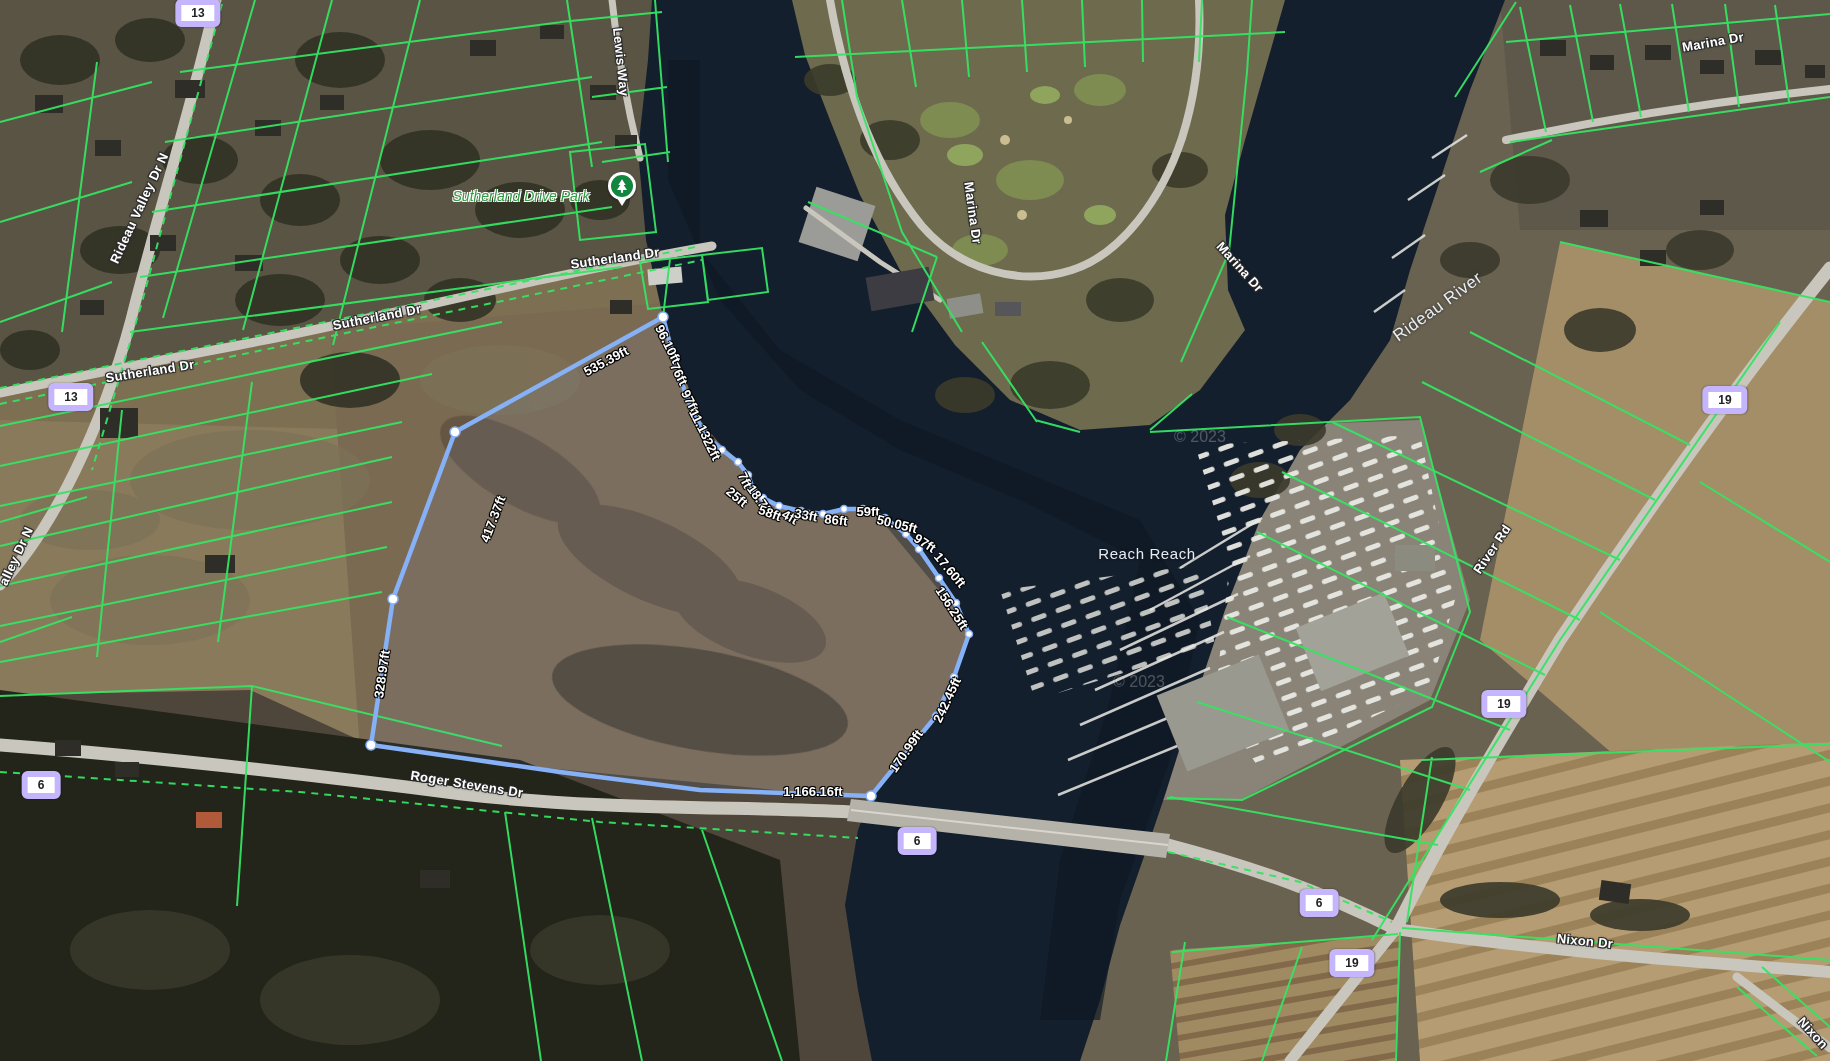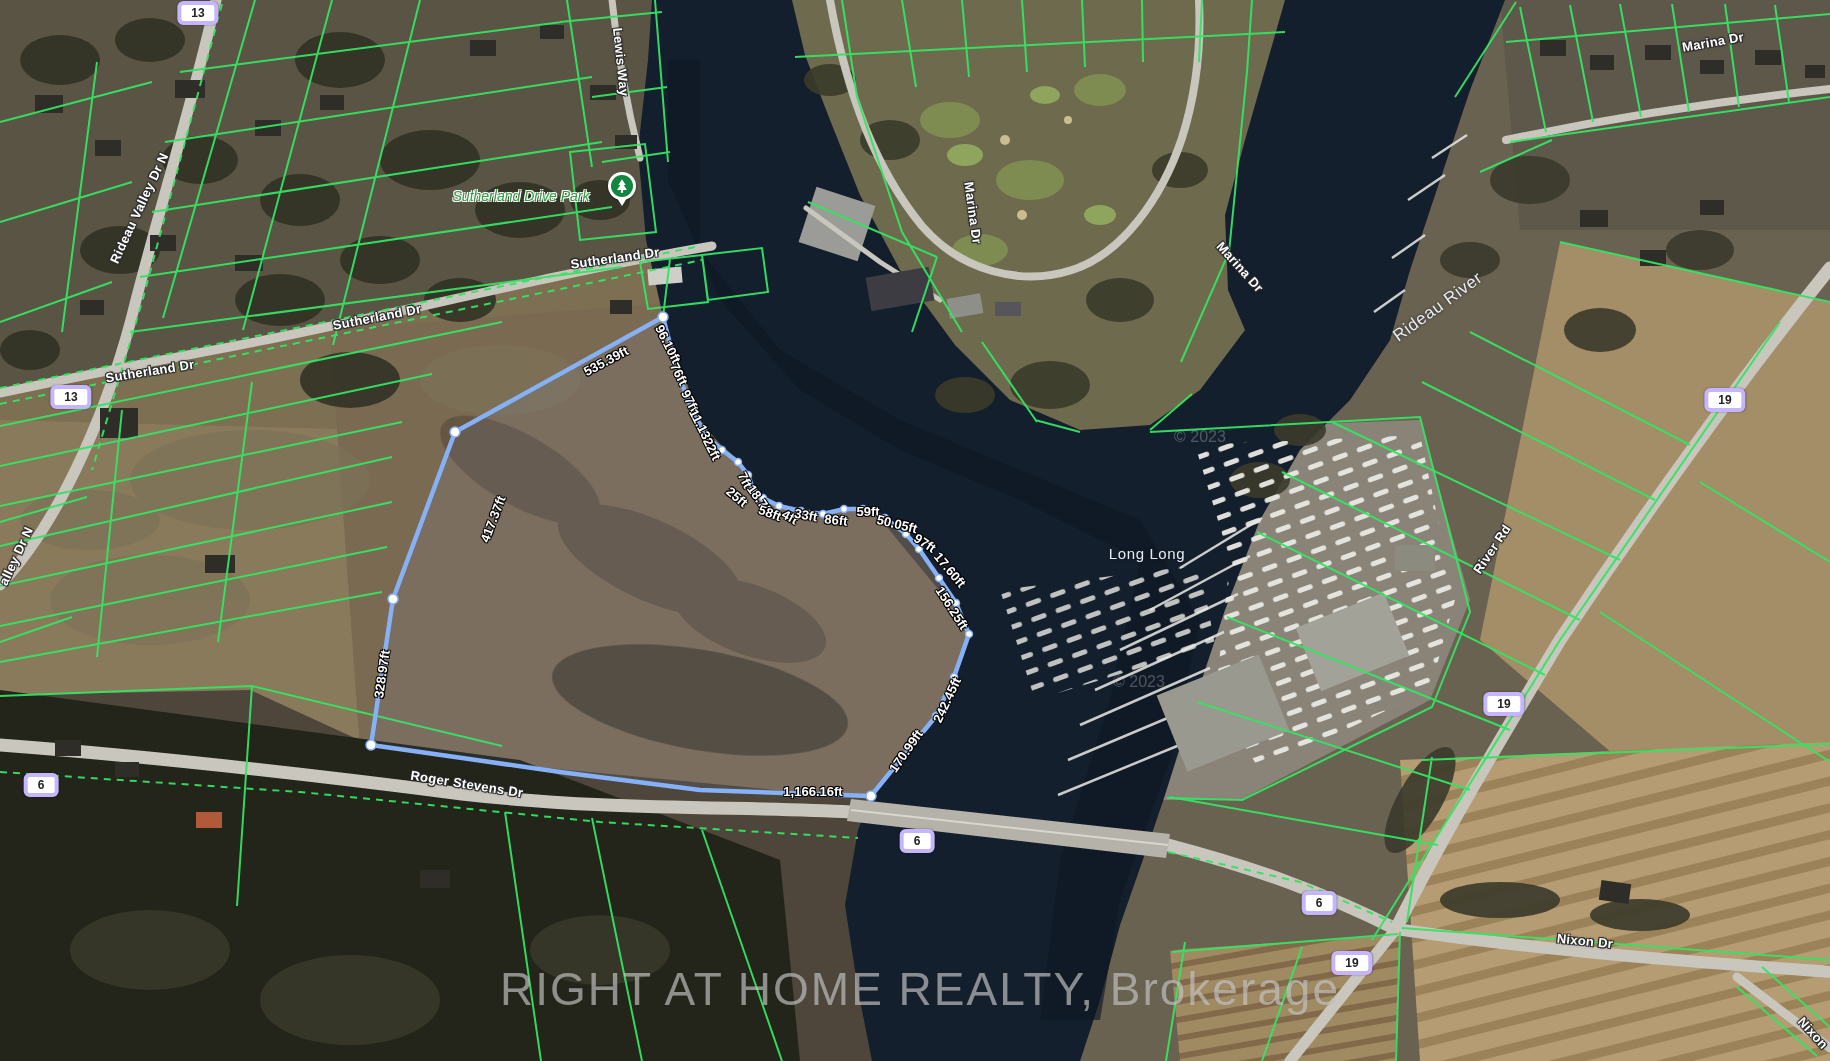--- a/index.html
+++ b/index.html
@@ -10,21 +10,21 @@
   .lbl{position:absolute;white-space:nowrap;transform:translate(-50%,-50%) rotate(var(--r,0deg));}
   .lbl-road{color:#fff;font-size:13px;font-weight:700;letter-spacing:.3px;
     text-shadow:-1px -1px 0 #2b2b2b,1px -1px 0 #2b2b2b,-1px 1px 0 #2b2b2b,1px 1px 0 #2b2b2b,0 0 3px #222;}
   .lbl-water{color:rgba(243,247,252,.95);font-weight:400;letter-spacing:.6px;
     text-shadow:0 0 3px rgba(10,18,28,.9);}
   .lbl-measure{color:#fff;font-size:13px;font-weight:700;
     text-shadow:-1px -1px 0 #000,1px -1px 0 #000,-1px 1px 0 #000,1px 1px 0 #000,0 0 2px #000;}
   .lbl-park{color:#2f9e41;font-size:14px;font-weight:400;
     text-shadow:-1px -1px 0 #fff,1px -1px 0 #fff,-1px 1px 0 #fff,1px 1px 0 #fff;}
   .shield{position:absolute;transform:translate(-50%,-50%);background:#fff;color:#202124;
-    border:4px solid #c4b5fd;border-radius:6px;font-size:12px;font-weight:700;
+    border:6px solid #c4b5fd;border-radius:6px;font-size:12px;font-weight:700;
     padding:1px 10px;line-height:14px;box-shadow:0 0 2px rgba(0,0,0,.4);}
   .attr{position:absolute;color:rgba(255,255,255,.25);font-size:16px;transform:translate(-50%,-50%);}
   .watermark{position:absolute;left:920px;top:989px;transform:translate(-50%,-50%);
     color:rgba(226,226,226,.55);font-size:46px;font-weight:400;letter-spacing:2px;white-space:nowrap;
     text-shadow:0 0 1px rgba(60,60,60,.3);}
   .park-pin{position:absolute;left:622px;top:191px;transform:translate(-50%,-50%);width:30px;height:38px;}
   .park-pin .outer{position:absolute;left:1px;top:0;width:28px;height:28px;border-radius:50%;background:#fff;
     box-shadow:0 1px 2px rgba(0,0,0,.5);}
   .park-pin .inner{position:absolute;left:4px;top:3px;width:22px;height:22px;border-radius:50%;background:#12853f;}
   .park-pin .tip{position:absolute;left:10px;top:26px;width:0;height:0;
@@ -281,21 +281,21 @@
       <span class="lbl lbl-road" style="left: 139px; top: 208px; --r: -65deg;">Rideau Valley Dr N</span>
       <span class="lbl lbl-road" style="left: 16px; top: 556px; --r: -65deg;">alley Dr N</span>
       <span class="lbl lbl-road" style="left: 973px; top: 213px; --r: 82deg;">Marina Dr</span>
       <span class="lbl lbl-road" style="left: 1240px; top: 267px; --r: 48deg;">Marina Dr</span>
       <span class="lbl lbl-road" style="left: 1713px; top: 42px; --r: -10deg;">Marina Dr</span>
       <span class="lbl lbl-road" style="left: 1492px; top: 549px; --r: -56deg;">River Rd</span>
       <span class="lbl lbl-road" style="left: 467px; top: 784px; --r: 9deg;">Roger Stevens Dr</span>
       <span class="lbl lbl-road" style="left: 1585px; top: 941px; --r: 6deg;">Nixon Dr</span>
       <span class="lbl lbl-road" style="left: 1813px; top: 1033px; --r: 48deg;">Nixon</span>
       <span class="lbl lbl-water" style="left: 1438px; top: 307px; --r: -36deg; font-size: 17px;">Rideau River</span>
-      <span class="lbl lbl-water" style="left: 1147px; top: 553px; font-size: 15px;">Long Long</span>
+      <span class="lbl lbl-water" style="left: 1147px; top: 553px; font-size: 15px;">Reach Reach</span>
       <span class="lbl lbl-measure" style="left: 606px; top: 361px; --r: -28deg;">535.39ft</span>
       <span class="lbl lbl-measure" style="left: 668px; top: 344px; --r: 63deg;">96.10ft</span>
       <span class="lbl lbl-measure" style="left: 679px; top: 374px; --r: 63deg;">76ft</span>
       <span class="lbl lbl-measure" style="left: 690px; top: 401px; --r: 63deg;">97ft</span>
       <span class="lbl lbl-measure" style="left: 702px; top: 428px; --r: 63deg;">11.13ft</span>
       <span class="lbl lbl-measure" style="left: 712px; top: 449px; --r: 63deg;">22ft</span>
       <span class="lbl lbl-measure" style="left: 745px; top: 480px; --r: 63deg;">7ft</span>
       <span class="lbl lbl-measure" style="left: 737px; top: 497px; --r: 40deg;">25ft</span>
       <span class="lbl lbl-measure" style="left: 760px; top: 500px; --r: 55deg;">18.7ft</span>
       <span class="lbl lbl-measure" style="left: 770px; top: 513px; --r: 20deg;">58ft</span>
@@ -329,15 +329,14 @@
       <span class="inner"></span>
   <svg width="16" height="16" viewBox="0 0 24 24">
     <path d="M12 2 L17.5 10.5 H14.5 L19.5 18 H13.6 V22 H10.4 V18 H4.5 L9.5 10.5 H6.5 Z" fill="#fff"></path>
   </svg>
   <span class="tip"></span>
 </div>
 
 <span class="attr" style="left:1200px;top:437px;">© 2023</span>
 <span class="attr" style="left:1139px;top:682px;">© 2023</span>
 
-<span class="watermark">RIGHT AT HOME REALTY, Brokerage</span>
 
 </div>
 
 </body></html>

